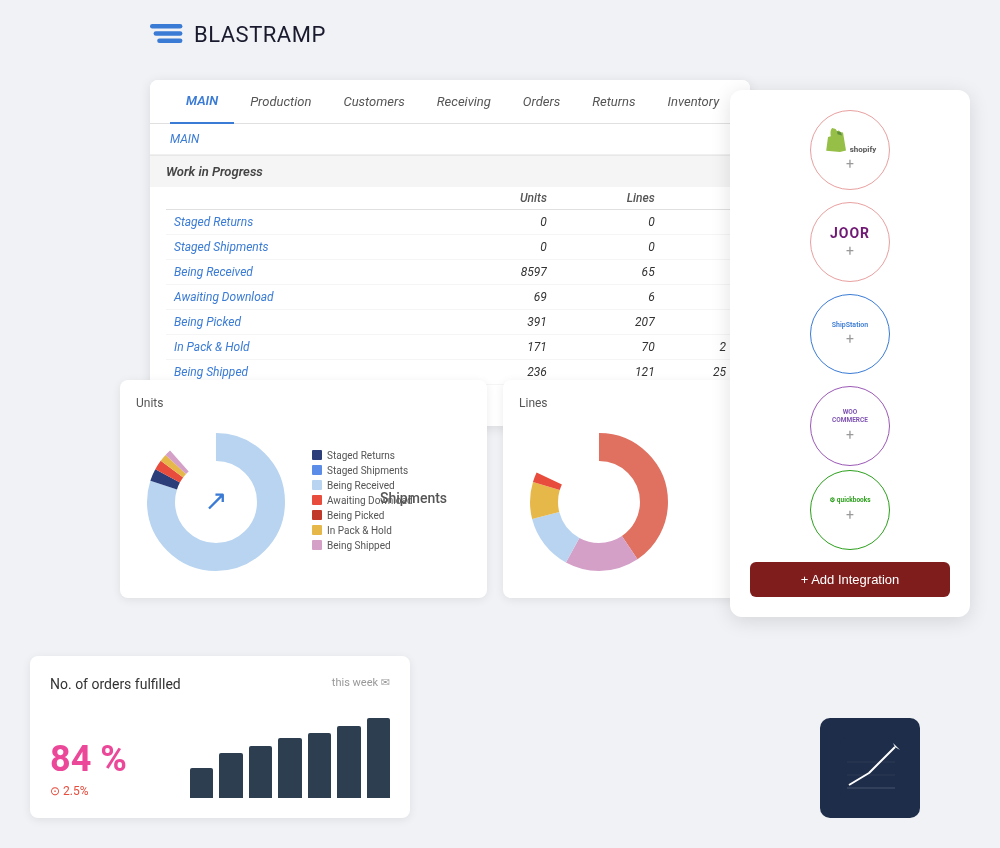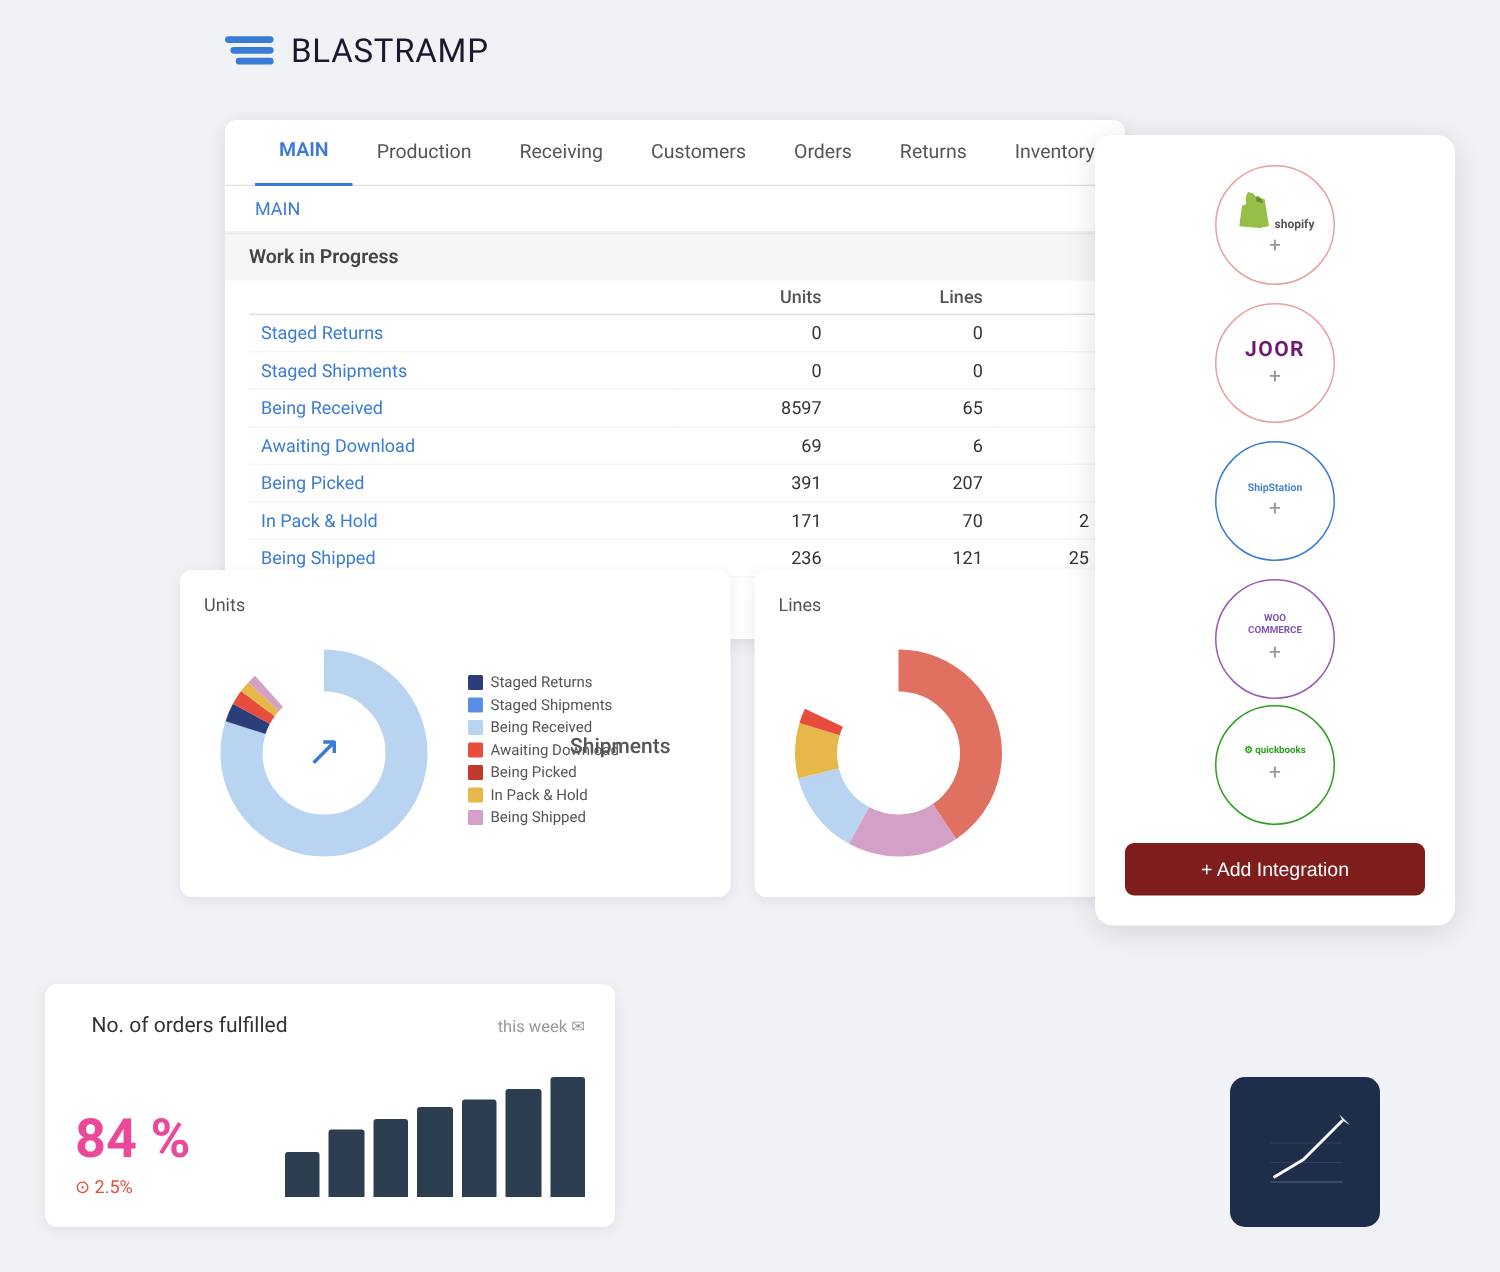--- a/index.html
+++ b/index.html
@@ -22,20 +22,21 @@
     
     .dashboard-card {
       position: absolute;
       top: 80px;
       left: 150px;
       width: 600px;
       background: #fff;
       border-radius: 8px;
       box-shadow: 0 2px 12px rgba(0,0,0,0.1);
       overflow: visible;
+      font-style: italic;
     }
 
     
     .logo-area {
       position: absolute;
       top: 20px;
       left: 150px;
       display: flex;
       align-items: center;
       gap: 8px;
@@ -251,23 +252,22 @@
       width: 380px;
       background: #fff;
       border-radius: 8px;
       box-shadow: 0 2px 10px rgba(0,0,0,0.08);
       padding: 20px;
     }
 
     .orders-header {
       display: flex;
       justify-content: space-between;
-      align-items: center;
+      align-items: flex-start;
       margin-bottom: 16px;
-      margin-left: 11px;
     }
 
     .orders-title {
       font-size: 14px;
       color: #333;
     }
 
     .orders-period {
       font-size: 11px;
       color: #999;
@@ -354,22 +354,22 @@
     <div style="font-size:22px;font-weight:700;color:#1a1a2e;letter-spacing:0.5px;">
       <span style="font-weight:400;">BLAST</span><span style="font-weight:400;text-align:right;">RAMP</span>
     </div>
   </div>
 
   <div class="dashboard-card">
 
     <div class="nav-bar">
       <div class="nav-item active">MAIN</div>
       <div class="nav-item">Production</div>
+      <div class="nav-item">Customers</div>
       <div class="nav-item">Receiving</div>
-      <div class="nav-item">Customers</div>
       <div class="nav-item">Orders</div>
       <div class="nav-item">Returns</div>
       <div class="nav-item">Inventory</div>
       <div class="nav-item">Invoicing</div>
     </div>
 
     <div class="breadcrumb">MAIN</div>
 
     <div style="height:1px;background:#e8e8e8;margin:0 0 0 0;"></div>
 

